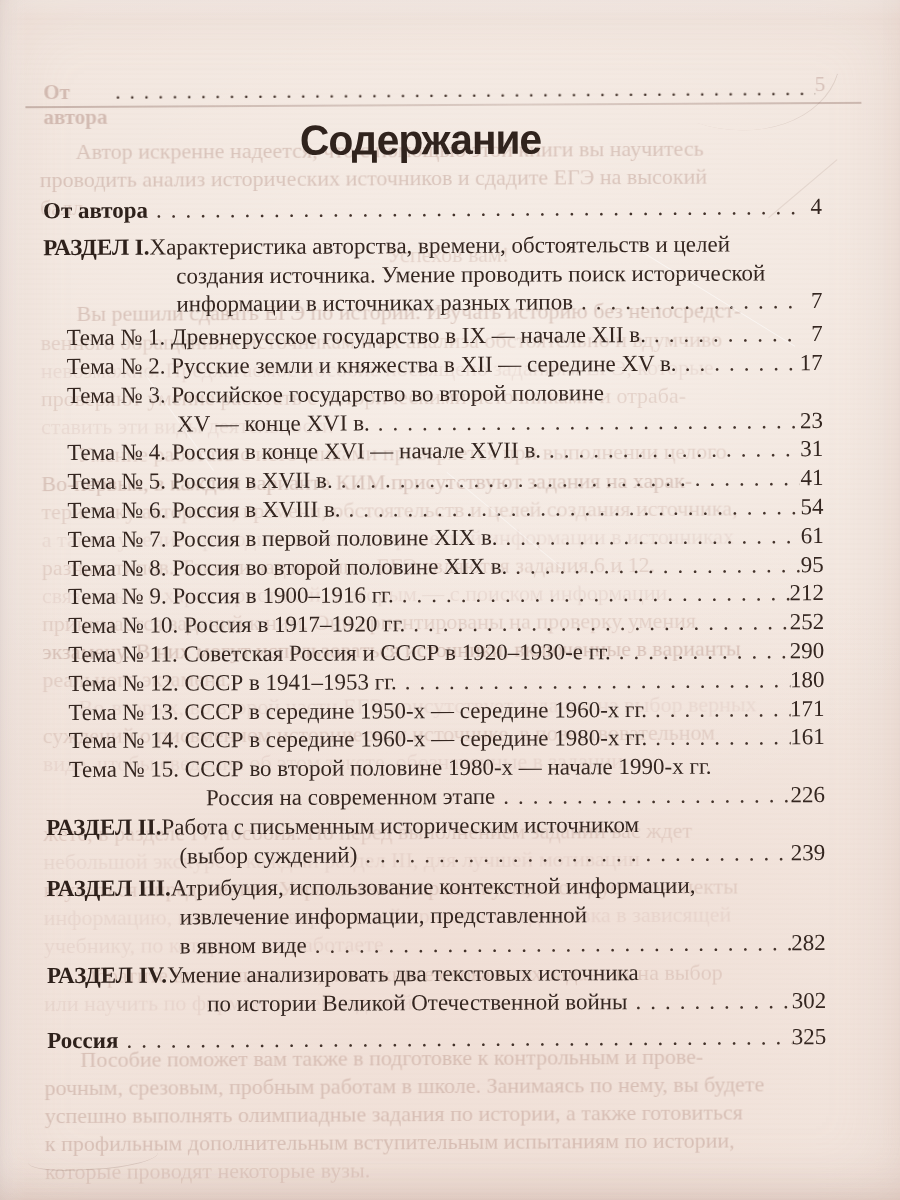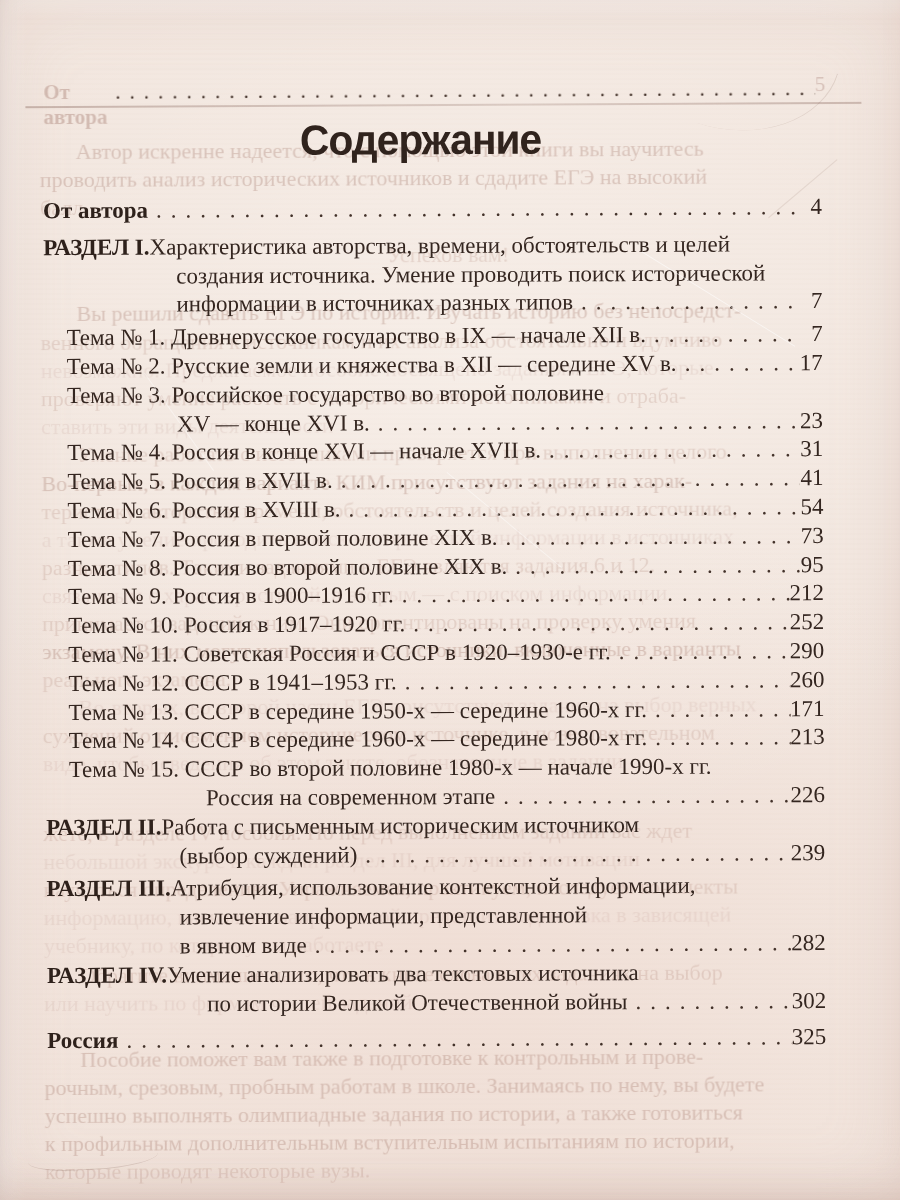--- a/index.html
+++ b/index.html
@@ -187,21 +187,21 @@
         <span class="pg">41</span>
       </div>
       <div class="r tema">
         <span class="t">Тема № 6. Россия в XVIII в.</span>
         <span class="leader">..........................................................................................</span>
         <span class="pg">54</span>
       </div>
       <div class="r tema">
         <span class="t">Тема № 7. Россия в первой половине XIX в.</span>
         <span class="leader">..........................................................................................</span>
-        <span class="pg">73</span>
+        <span class="pg">61</span>
       </div>
       <div class="r tema">
         <span class="t">Тема № 8. Россия во второй половине XIX в.</span>
         <span class="leader">..........................................................................................</span>
         <span class="pg">95</span>
       </div>
       <div class="r tema">
         <span class="t">Тема № 9. Россия в 1900–1916 гг.</span>
         <span class="leader">..........................................................................................</span>
         <span class="pg">212</span>
@@ -212,31 +212,31 @@
         <span class="pg">252</span>
       </div>
       <div class="r tema">
         <span class="t">Тема № 11. Советская Россия и СССР в 1920–1930-е гг.</span>
         <span class="leader">..........................................................................................</span>
         <span class="pg">290</span>
       </div>
       <div class="r tema">
         <span class="t">Тема № 12. СССР в 1941–1953 гг.</span>
         <span class="leader">..........................................................................................</span>
-        <span class="pg">260</span>
+        <span class="pg">180</span>
       </div>
       <div class="r tema">
         <span class="t">Тема № 13. СССР в середине 1950-х — середине 1960-х гг.</span>
         <span class="leader">..........................................................................................</span>
         <span class="pg">171</span>
       </div>
       <div class="r tema">
         <span class="t">Тема № 14. СССР в середине 1960-х — середине 1980-х гг.</span>
         <span class="leader">..........................................................................................</span>
-        <span class="pg">213</span>
+        <span class="pg">161</span>
       </div>
       <div class="r tema">
         <span class="t">Тема № 15. СССР во второй половине 1980-х — начале 1990-х гг.</span>
       </div>
       <div class="r hang2">
         <span class="t">Россия на современном этапе</span>
         <span class="leader">..........................................................................................</span>
         <span class="pg">226</span>
       </div>
 

